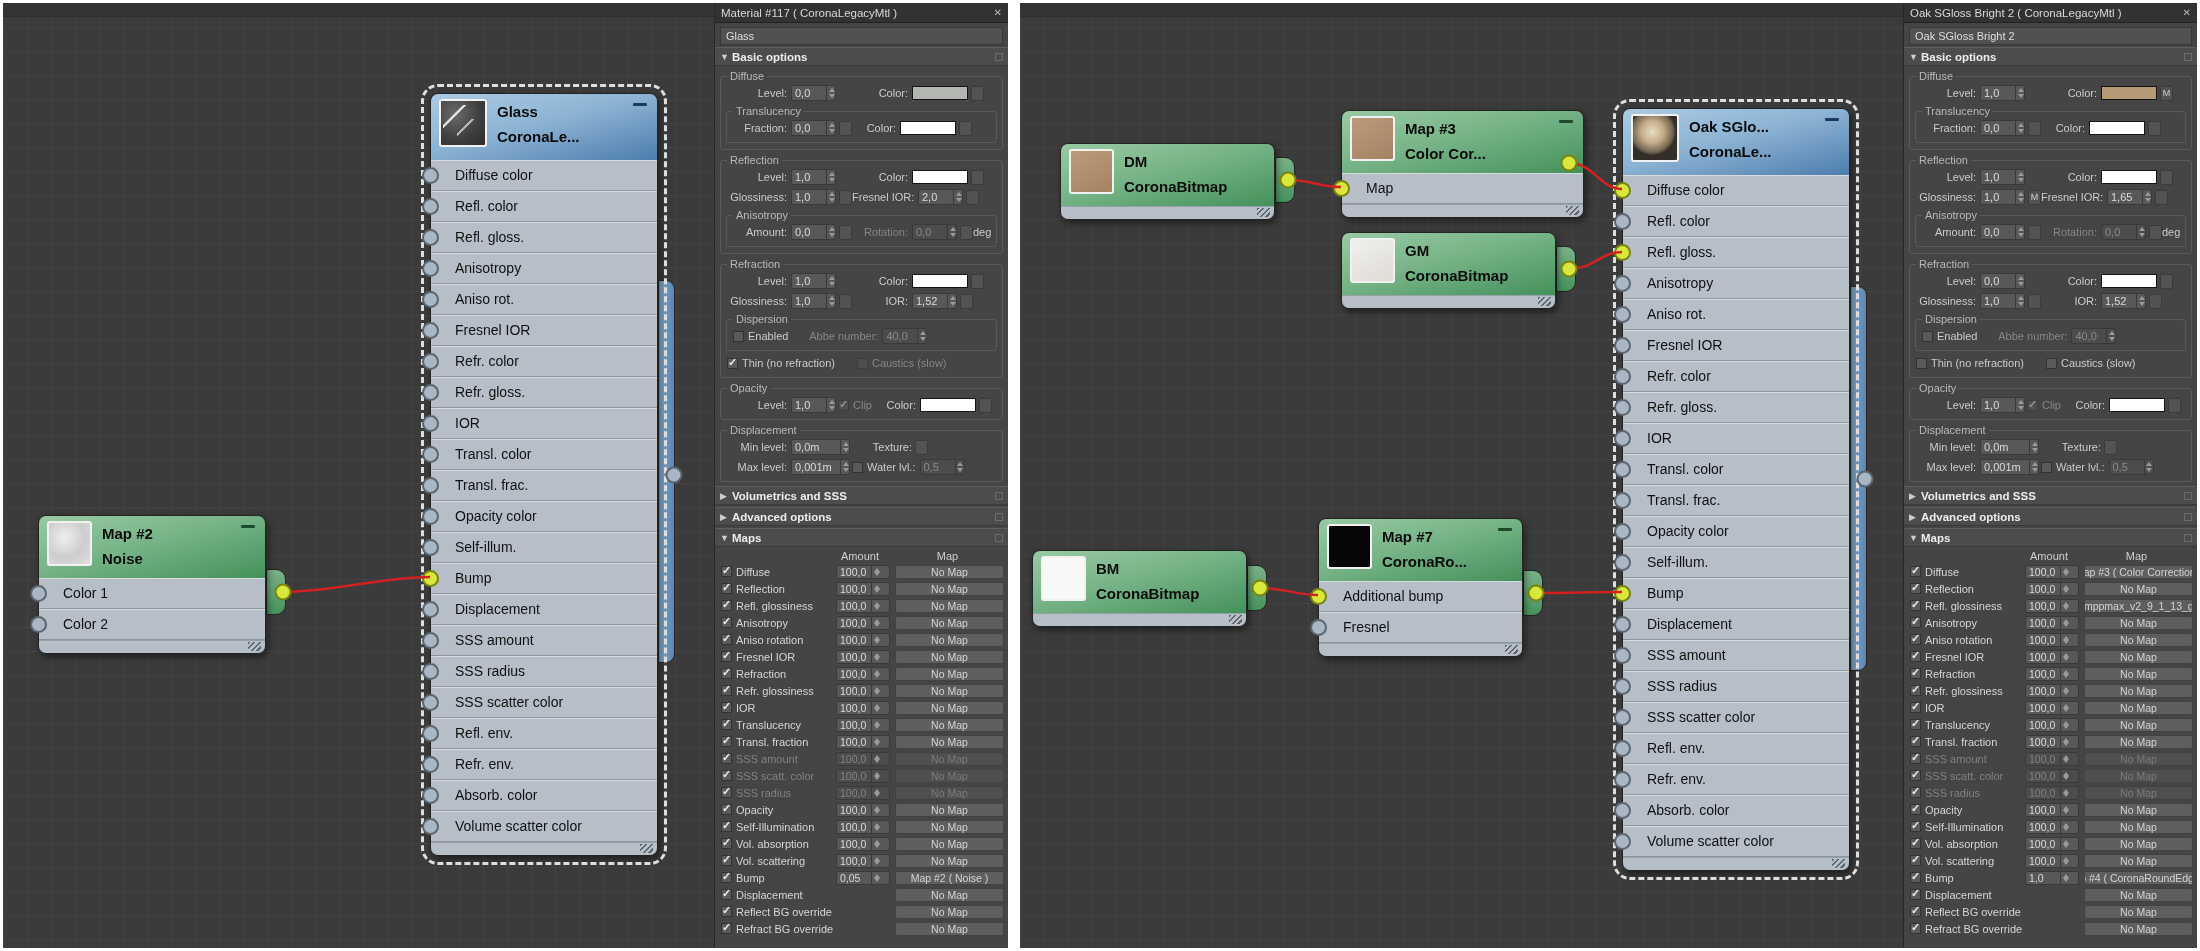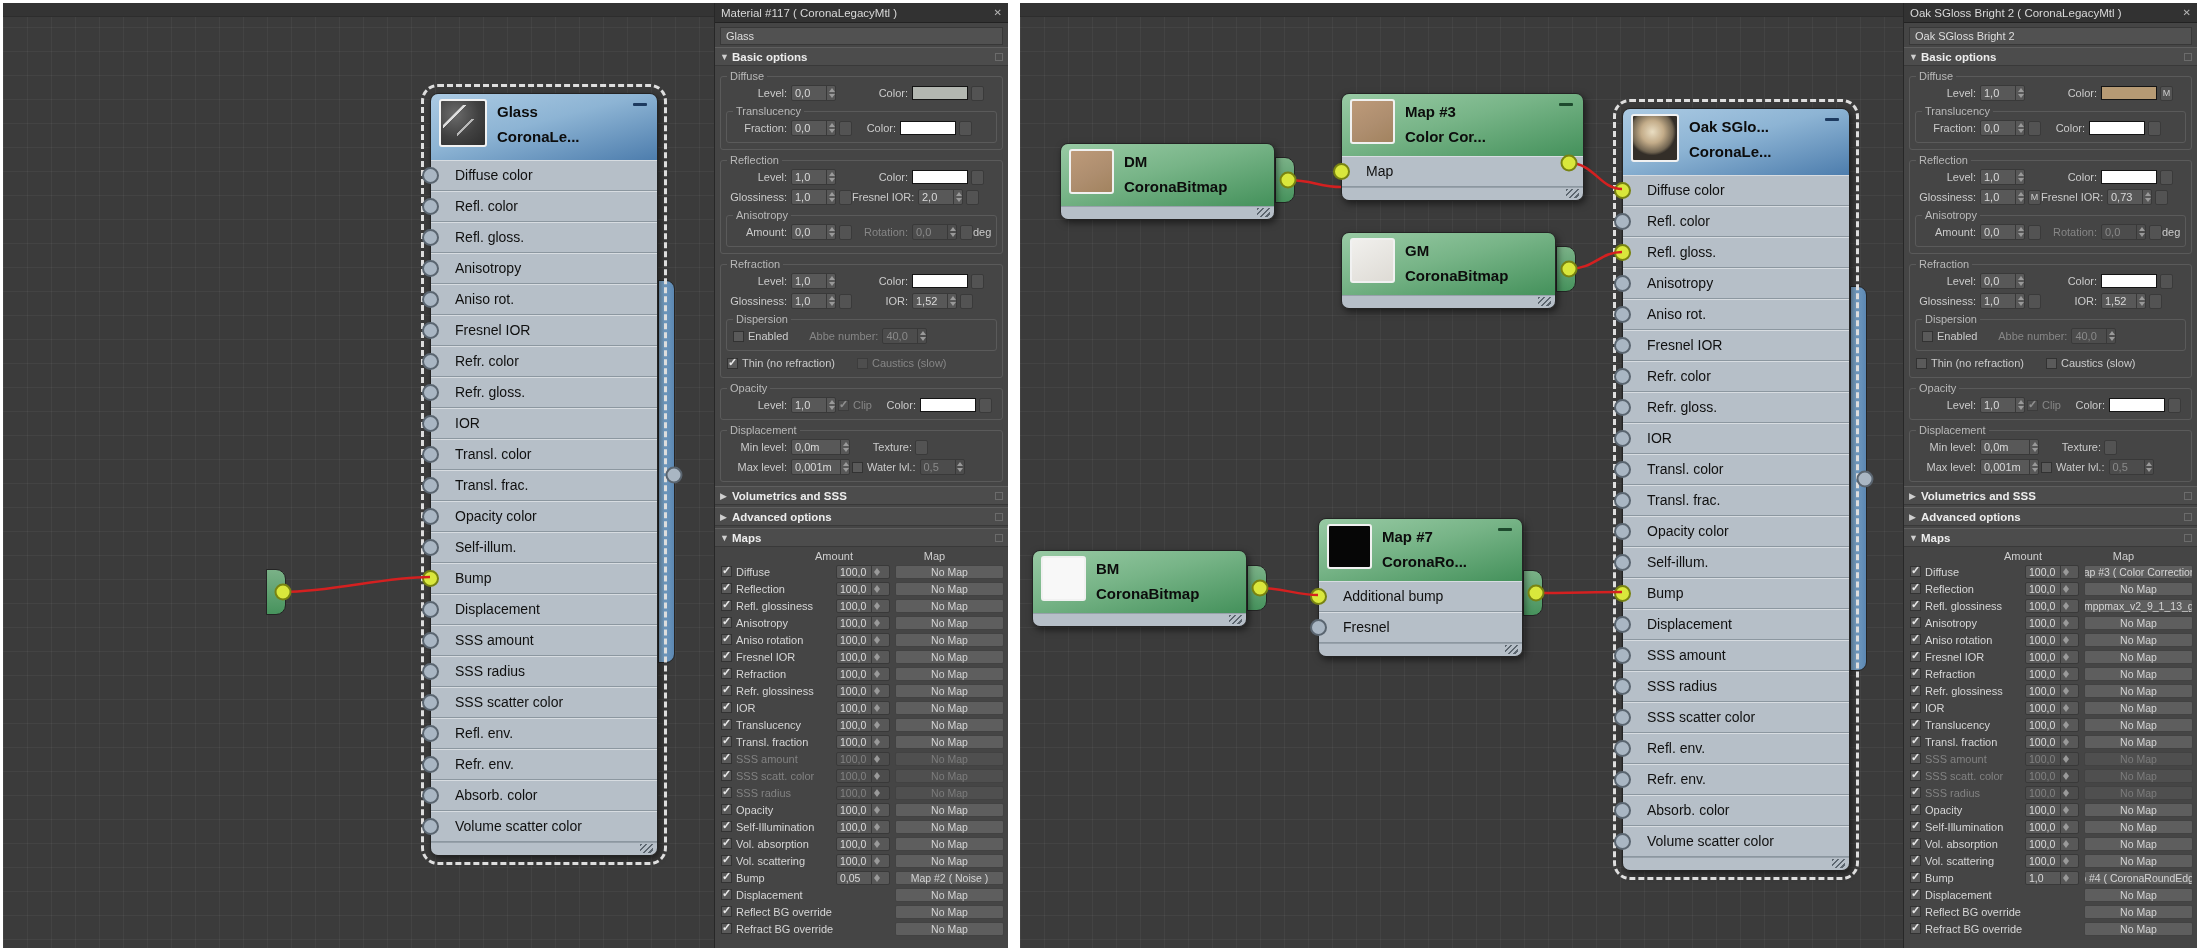--- a/index.html
+++ b/index.html
@@ -115,21 +115,21 @@
           border-radius:2px; color:#cfcfcf; font-size:9px; display:inline-flex;
           align-items:center; justify-content:center; flex:none; }
   .cb { width:11px; height:11px; background:#5a5a5a; border:1px solid #323232; position:relative;
         display:inline-block; flex:none; margin:0 4px 0 2px; }
   .cb.checked::after { content:"✓"; position:absolute; left:0; top:-3px; font-size:11px;
         font-weight:bold; color:#e8e8e8; }
   .cb.dimbox { opacity:.45; }
   .cblab { color:#cbcbcb; white-space:nowrap; }
 
   .maps-head { display:flex; height:14px; align-items:center; color:#cfcfcf; margin-top:2px; }
-  .mh-a { margin-left:92px; width:54px; text-align:center; }
+  .mh-a { margin-left:118px; width:54px; text-align:center; }
   .mh-m { flex:1; text-align:center; }
   .maps-row { display:flex; align-items:center; height:17px; padding:0 4px; }
   .mlabel { width:100px; color:#d6d6d6; font-size:11px; white-space:nowrap; overflow:hidden; flex:none; }
   .maps-row .spin { width:54px; height:14px; margin-left:0; }
   .maps-row .spin .v { min-width:34px; font-size:10.5px; }
   .mapbtn { flex:1; height:14px; margin-left:5px; background:#5e5e5e; border:1px solid #424242;
             border-radius:2px; color:#d4d4d4; font-size:10.5px; display:flex; align-items:center;
             justify-content:center; white-space:nowrap; overflow:hidden; }
   .maps-row.disabled .mlabel { color:#828282; }
   .maps-row.disabled .mapbtn { color:#7c7c7c; background:#4f4f4f; }
@@ -142,20 +142,45 @@
 
 <div class="canvas">
 
   <div class="shot shot-left">
     <div class="view">
       <div class="view-topstrip"></div>
 
       <div class="stub stub-grn" style="left:263px; top:566px;"></div>
       <div class="stub stub-blu" style="left:655px; top:277px; height:383px;"></div>
 
+      <div class="node grn" style="left:35px; top:512px; width:228px;">
+        <div class="nhead">
+          <div class="thumb th-noise"></div>
+          <div class="ntitles">
+            <div class="ntitle">Map #2</div>
+            <div class="ntitle">Noise</div>
+          </div>
+          <span class="nmin"></span>
+        </div>
+        <div class="nslots">
+
+            <div class="nslot">
+              <span class="socket"></span>
+              <span class="nslot-label">Color 1</span>
+            </div>
+
+            <div class="nslot">
+              <span class="socket"></span>
+              <span class="nslot-label">Color 2</span>
+            </div>
+          </div>
+        <div class="nfoot">
+            <span class="griplines"></span>
+          </div>
+      </div>
 
       <div class="node mat selected" style="left:427px; top:90px; width:228px;">
         <div class="nhead">
           <div class="thumb th-glass"></div>
           <div class="ntitles">
             <div class="ntitle">Glass</div>
             <div class="ntitle">CoronaLe...</div>
           </div>
           <span class="nmin"></span>
         </div>
@@ -719,21 +744,21 @@
           <div class="ntitles">
             <div class="ntitle">DM</div>
             <div class="ntitle">CoronaBitmap</div>
           </div>
         </div>
         <div class="nfoot">
             <span class="griplines"></span>
           </div>
       </div>
 
-      <div class="node grn" style="left:321px; top:90px; width:243px;">
+      <div class="node grn" style="left:321px; top:107px; width:243px;">
         <div class="nhead">
           <div class="thumb th-tan"></div>
           <div class="ntitles">
             <div class="ntitle">Map #3</div>
             <div class="ntitle">Color Cor...</div>
           </div>
           <span class="nmin"></span>
         </div>
         <div class="nslots">
 
@@ -995,21 +1020,21 @@
         </div>
         <div class="row">
           <span class="lab w62">Glossiness:</span>
           <span class="spin">
               <span class="v">1,0</span>
               <span class="sarr"></span>
             </span>
           <span class="mini">M</span>
           <span class="lab w62">Fresnel IOR:</span>
           <span class="spin">
-              <span class="v">0,73</span>
+              <span class="v">1,65</span>
               <span class="sarr"></span>
             </span>
           <span class="mini"></span>
         </div>
         <fieldset class="grp">
           <legend>Anisotropy</legend>
           <div class="row">
             <span class="lab w56">Amount:</span>
             <span class="spin">
                 <span class="v">0,0</span>

